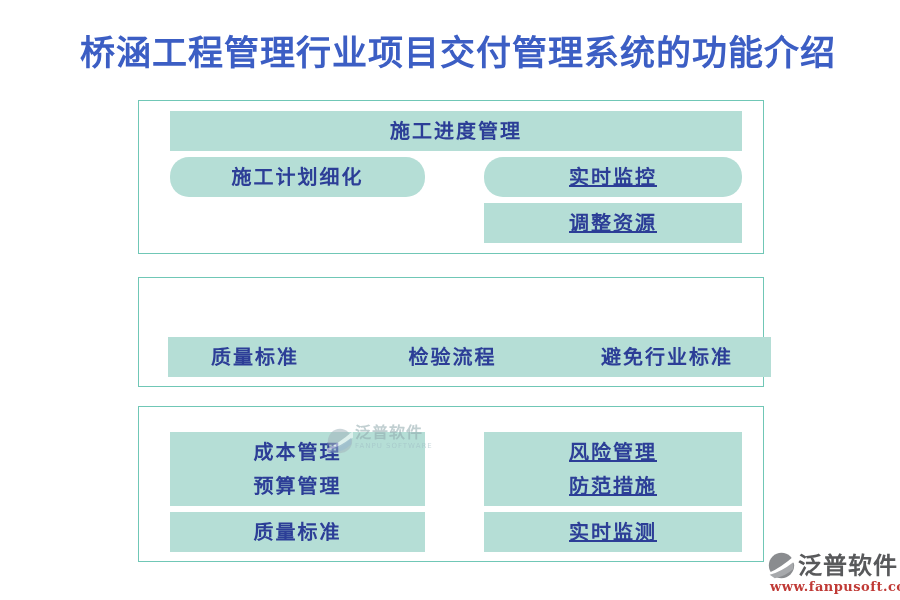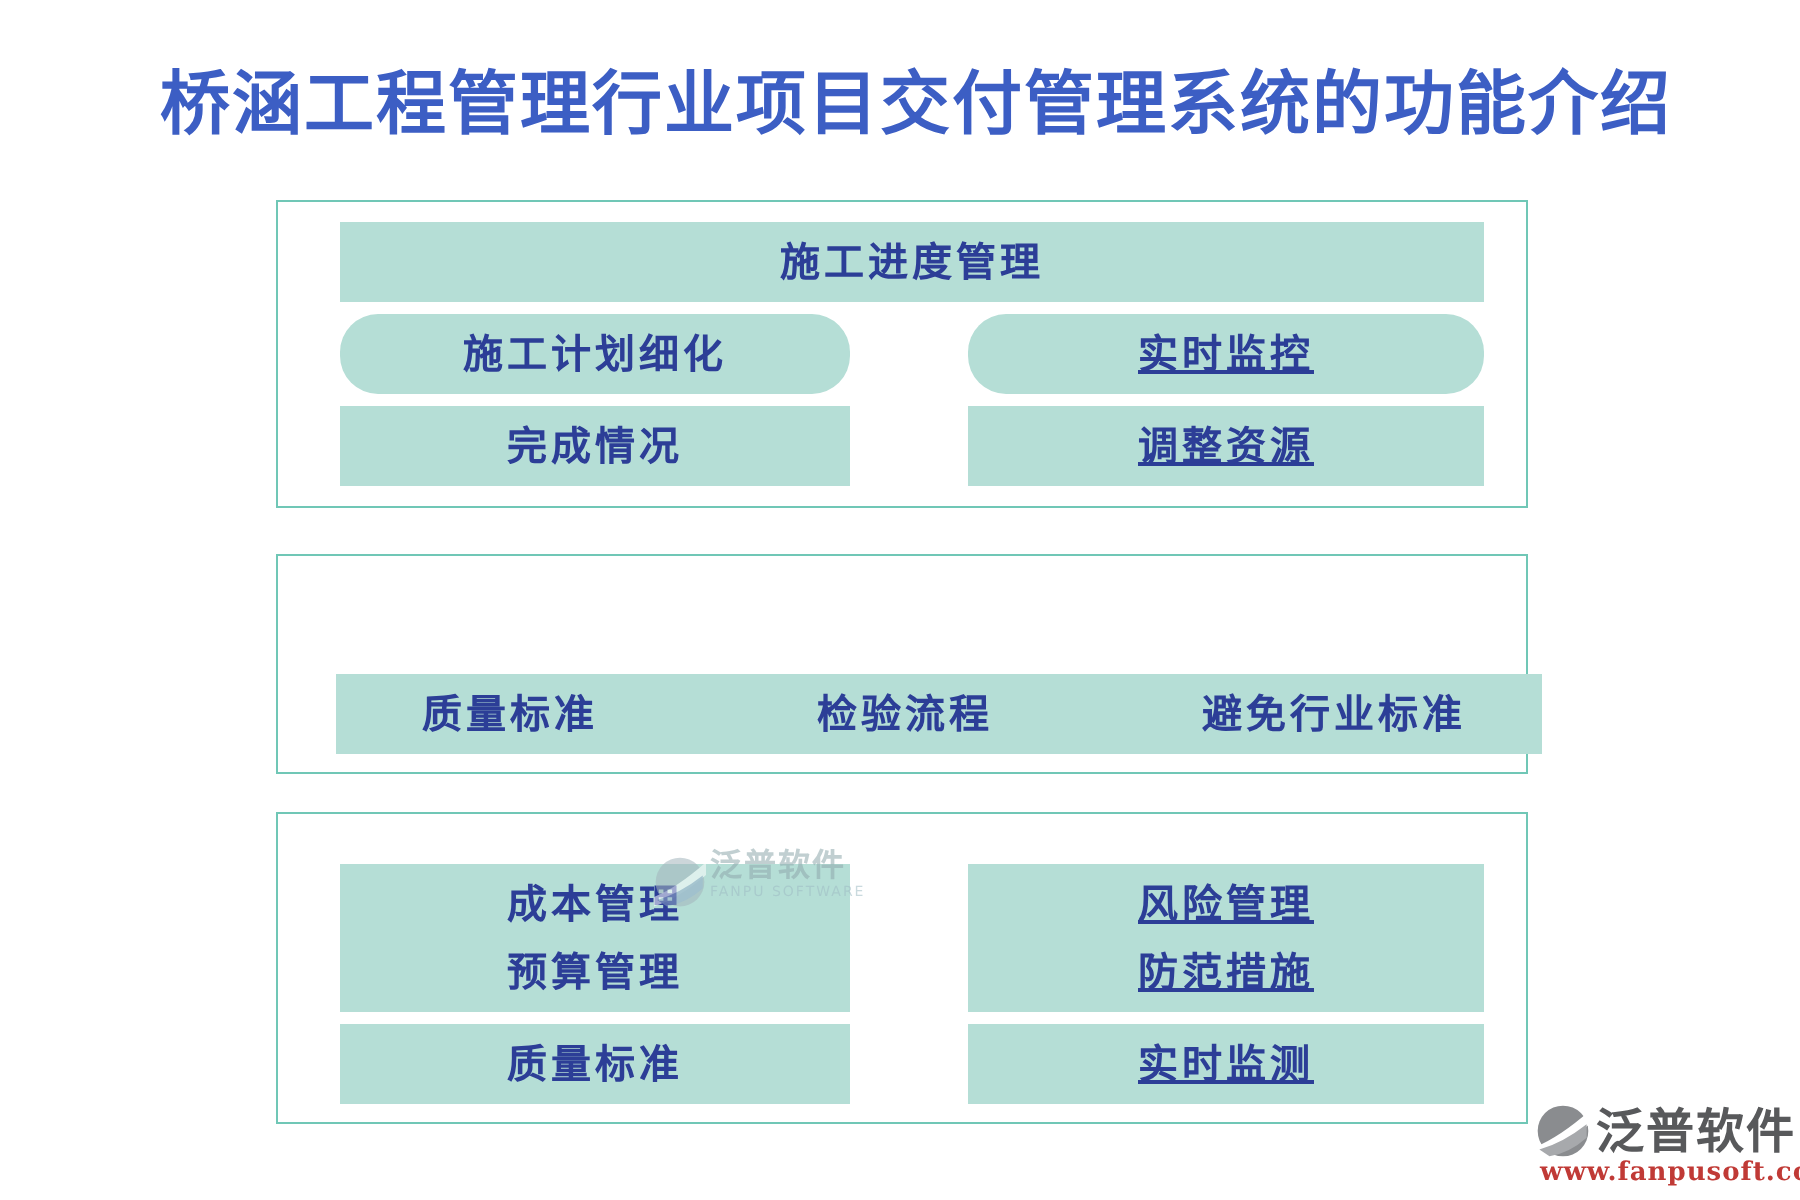--- a/index.html
+++ b/index.html
@@ -92,21 +92,20 @@
 <body>
 
 <div class="canvas">
 
   <h1 class="title">桥涵工程管理行业项目交付管理系统的功能介绍</h1>
 
   <div class="box box-1">
     <div class="btn btn-full row-a">施工进度管理</div>
     <div class="btn col-l row-b">施工计划细化</div>
     <div class="btn col-r row-b">实时监控</div>
-    <div class="btn col-l row-c">完成情况</div>
     <div class="btn col-r row-c">调整资源</div>
   </div>
 
   <div class="box box-2">
     <div class="btn btn-full row2-a">质量管理</div>
     <div class="btn s2-c1 row2-b">质量标准</div>
     <div class="btn s2-c2 row2-b">检验流程</div>
     <div class="btn s2-c3 row2-b">避免行业标准</div>
   </div>
 

